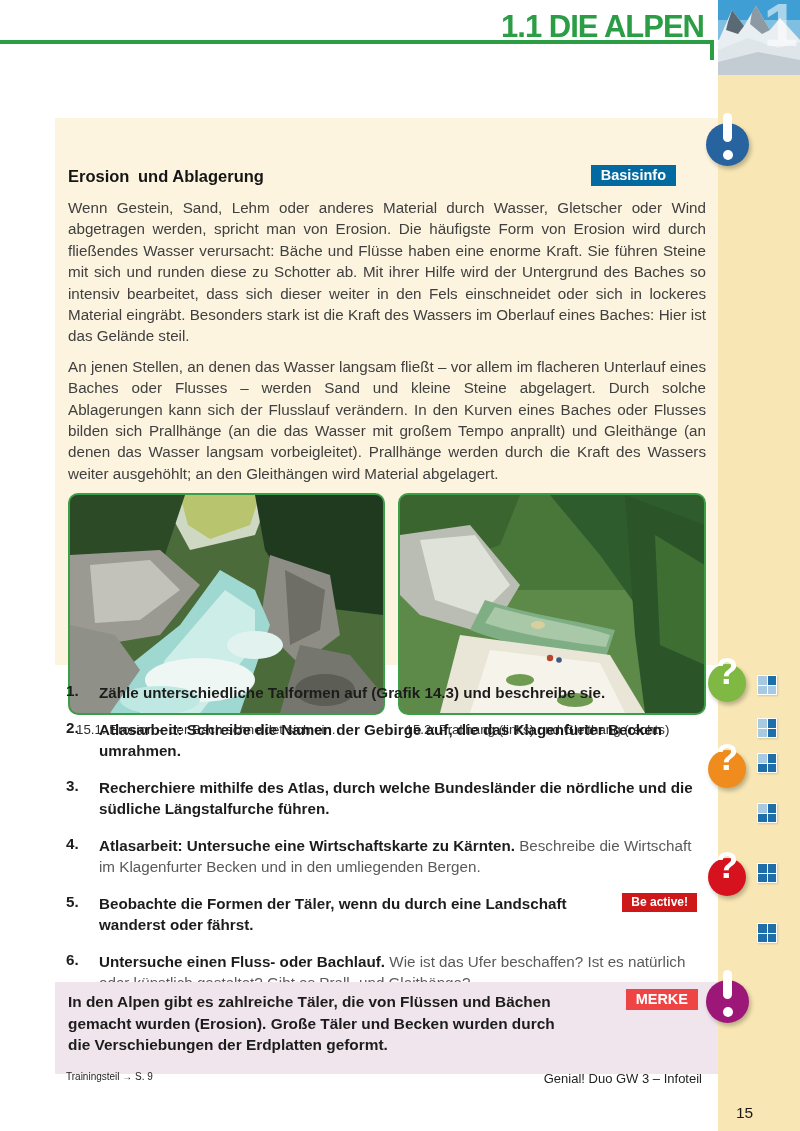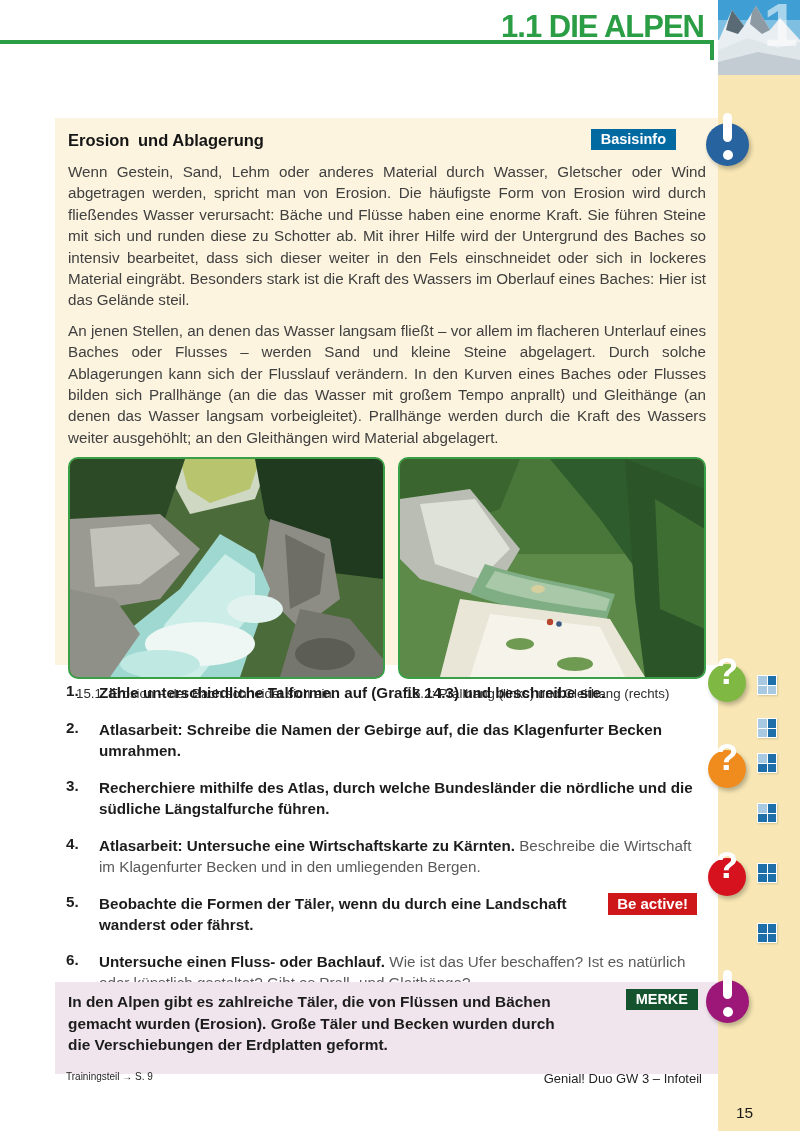--- a/index.html
+++ b/index.html
@@ -18,21 +18,21 @@
   .green-step{position:absolute;left:710px;top:40px;width:4px;height:20px;background:#2a9d45;}
   .chapter-title{
     position:absolute;top:9px;right:96px;font-size:31px;font-weight:bold;
     color:#2a9d45;letter-spacing:-1px;white-space:nowrap;
   }
   
   .infobox{
     position:absolute;left:55px;top:118px;width:663px;height:547px;
     background:#fcf4df;box-sizing:border-box;padding:11px 12px 0 13px;
   }
-  .infobox-header{display:flex;justify-content:space-between;align-items:flex-start;height:26px;}
+  .infobox-header{display:flex;justify-content:space-between;align-items:flex-start;height:26px;margin-top:36px;}
   .infobox-title{font-size:16.5px;color:#151515;padding-top:2px;}
   .infobox-title .t-bold{font-weight:bold;}
   .infobox-title .t-rest{font-weight:bold;margin-left:4px;}
   .badge{
     background:#0369a1;color:#ffffff;font-weight:bold;font-size:14.5px;
     padding:2px 10px 3px 10px;margin-right:30px;
   }
   .para{font-size:15.2px;line-height:21.4px;color:#404040;text-align:justify;margin:0 0 9px 0;}
   .para:first-of-type{margin-top:6px;}
   
@@ -51,21 +51,21 @@
   .exercises{position:absolute;left:55px;top:682px;width:648px;}
   .ex{display:flex;margin-bottom:15px;position:relative;}
   .ex-num{width:22px;flex:none;font-weight:bold;font-size:15.2px;color:#1c1c1c;padding-left:11px;box-sizing:content-box;}
   .ex-num{width:33px;padding-left:11px;}
   .ex-text{flex:1;font-size:15.2px;line-height:21.5px;color:#1c1c1c;}
   .ex-bold{font-weight:bold;}
   .ex-reg{font-weight:normal;color:#5a5a5a;}
   .ex.pad-badge .ex-text{padding-right:98px;}
   .ex-badge{
     position:absolute;right:6px;top:0;background:#cd1719;color:#fff;
-    font-weight:bold;font-size:15px;padding:2px 9px 3px 9px;white-space:nowrap;
+    font-weight:bold;font-size:12px;padding:2px 9px 3px 9px;white-space:nowrap;
   }
   
   .qmark{
     position:absolute;left:708px;width:38px;height:38px;border-radius:50%;
     box-shadow:2px 3px 4px rgba(0,0,0,0.25);
   }
   .qmark span{
     position:absolute;left:0;right:0;top:-11px;text-align:center;
     font-size:37px;font-weight:bold;color:#ffffff;line-height:1;
     text-shadow:0 0 1px rgba(0,0,0,0.1);
@@ -98,21 +98,21 @@
   .diffsq .q-light{background:#a7c9e2;}
   .sq1{top:675px;} .sq2{top:718px;} .sq3{top:753px;}
   .sq4{top:803px;} .sq5{top:863px;} .sq6{top:923px;}
   
   .merke-box{
     position:absolute;left:55px;top:982px;width:663px;height:92px;
     background:#f0e5ec;box-sizing:border-box;padding:9px 160px 4px 13px;
   }
   .merke-text{font-size:15.4px;line-height:21.5px;font-weight:bold;color:#1c1c1c;}
   .merke-badge{
-    position:absolute;right:20px;top:7px;background:#14532d;color:#fff;
+    position:absolute;right:20px;top:7px;background:#ef4444;color:#fff;
     font-weight:bold;font-size:14.5px;padding:2px 10px 3px 10px;
   }
   
   .footer-left{position:absolute;left:66px;top:1071px;font-size:10px;color:#222;}
   .footer-right{position:absolute;right:98px;top:1071px;font-size:13px;color:#222;}
   .page-number{position:absolute;left:736px;top:1104px;font-size:15.5px;color:#1a1a1a;}
 </style>
 </head>
 <body>
 

